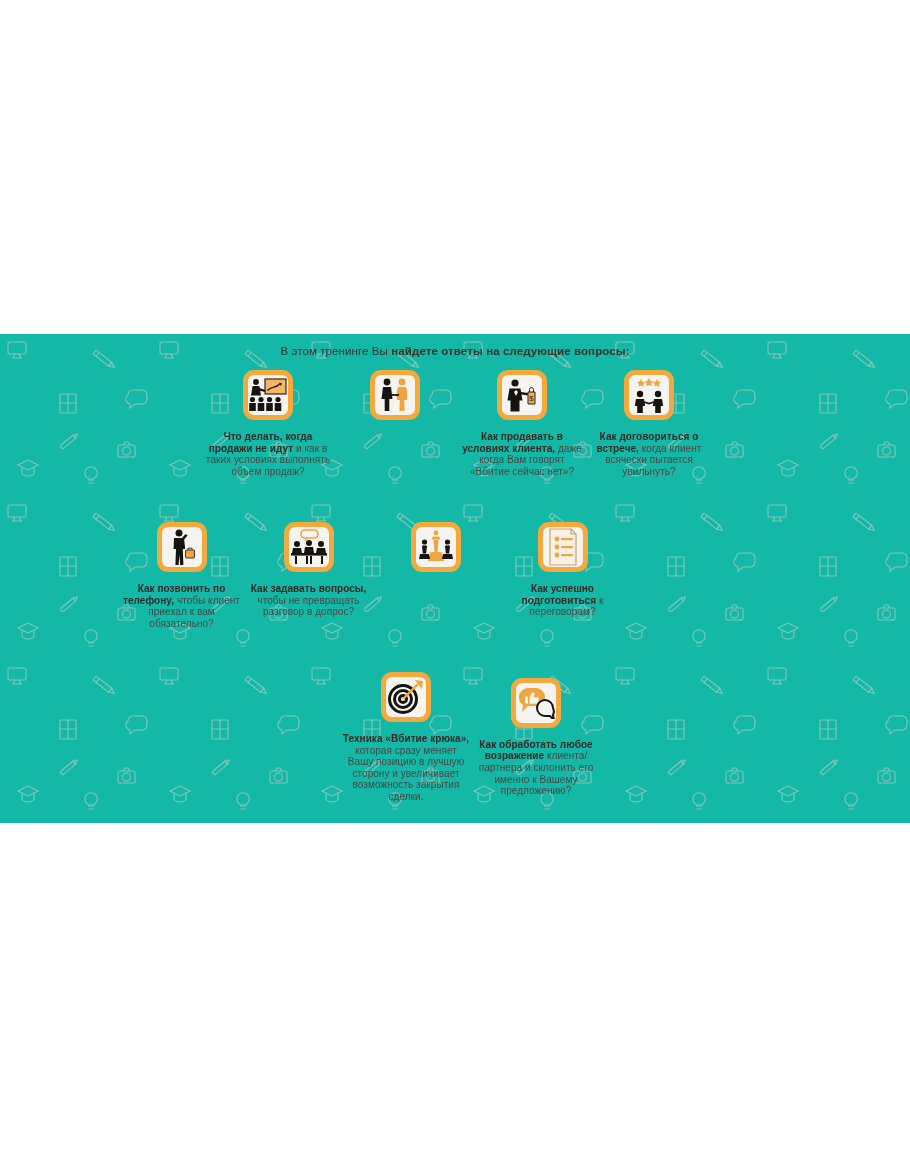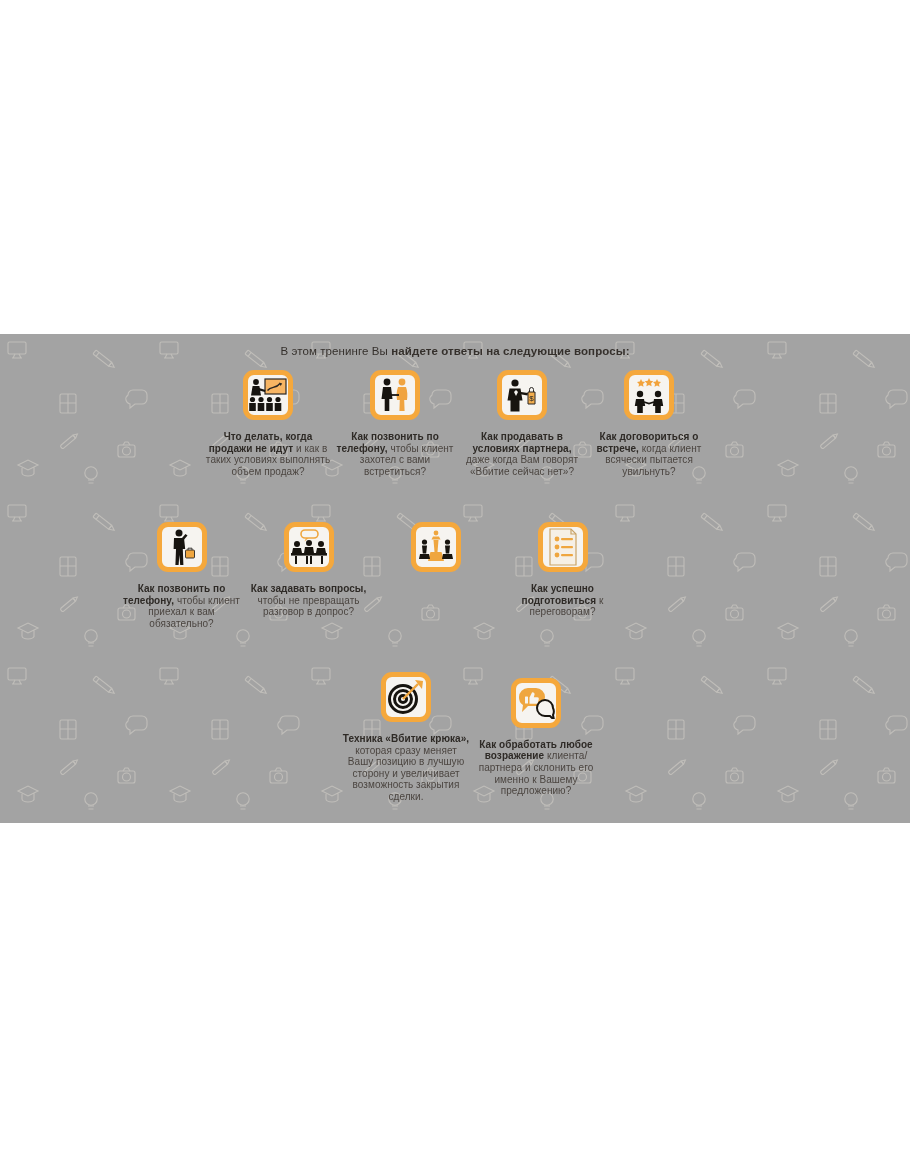--- a/index.html
+++ b/index.html
@@ -15,21 +15,21 @@
     position: relative;
   }
 
   
   .band {
     position: absolute;
     left: 0;
     top: 334px;
     width: 910px;
     height: 489px;
-    background-color: #a3a3a3;
+    background-color: #14b8a6;
     overflow: hidden;
   }
 
   
   .band-pattern {
     position: absolute;
     inset: 0;
     opacity: 0.55;
     pointer-events: none;
   }
@@ -194,41 +194,37 @@
     <div class="card">
       <div class="icon-frame">
         <svg width="36" height="36" viewBox="0 0 36 36">
           <circle cx="10" cy="5" r="3.4" fill="#17140f"></circle>
           <path d="M6 10 h8 l1.5 12 h-3.2 v12 h-4.6 v-12 h-3.2 z" fill="#17140f"></path>
           <circle cx="25" cy="5" r="3.4" fill="#f0a440"></circle>
           <path d="M21 10 h8 c1.6 4 1.6 9 1 13 h-2.8 l0.4 11 h-5.2 l0.4 -11 h-2.8 c-0.6 -4 -0.6 -9 1 -13 z" fill="#f0a440"></path>
           <path d="M14 18 h8" stroke="#17140f" stroke-width="1.8"></path>
         </svg>
       </div>
-      <div class="caption">
-        <b>Как позвонить</b>
-        <b>по телефону,</b><span> чтобы клиент захотел с вами встретиться?</span>
-      </div>
     </div>
 
     <div class="card">
       <div class="icon-frame">
         <svg width="38" height="34" viewBox="0 0 38 34">
           <circle cx="12" cy="5" r="3.6" fill="#17140f"></circle>
           <path d="M6.5 10.5 h11 l2 12 h-3 v11 h-9 v-11 h-3 z" fill="#17140f"></path>
           <path d="M11 14 l2 4 l2 -4 l-2 -2 z" fill="#f6f4f0"></path>
           <path d="M18 14 l7 1 l-0.5 2.4 l-7 -1.2 z" fill="#17140f"></path>
           <path d="M25 14 h7 v12 h-7 z" fill="#f2ad4d" stroke="#2a2724" stroke-width="1"></path>
           <path d="M26.5 14 v-2.5 a2 2 0 0 1 4 0 v2.5" fill="none" stroke="#2a2724" stroke-width="1"></path>
           <text x="28.5" y="23" font-size="8" text-anchor="middle" fill="#2a2724" font-family="'Liberation Sans',sans-serif">$</text>
         </svg>
       </div>
       <div class="caption">
         <b>Как продавать в условиях</b>
-        <b>партнера,</b><span> даже когда Вам говорят «Вбитие сейчас нет»?</span>
+        <b>клиента,</b><span> даже когда Вам говорят «Вбитие сейчас нет»?</span>
       </div>
     </div>
 
     <div class="card">
       <div class="icon-frame">
         <svg width="38" height="36" viewBox="0 0 38 36">
           <g fill="#f2a33c">
             <path d="M11 2 l1.2 2.6 l2.8 0.4 l-2 2 l0.5 2.8 l-2.5 -1.3 l-2.5 1.3 l0.5 -2.8 l-2 -2 l2.8 -0.4z"></path>
             <path d="M19 1 l1.3 2.8 l3 0.4 l-2.2 2.1 l0.5 3 l-2.6 -1.4 l-2.6 1.4 l0.5 -3 l-2.2 -2.1 l3 -0.4z"></path>
             <path d="M27 2 l1.2 2.6 l2.8 0.4 l-2 2 l0.5 2.8 l-2.5 -1.3 l-2.5 1.3 l0.5 -2.8 l-2 -2 l2.8 -0.4z"></path>

